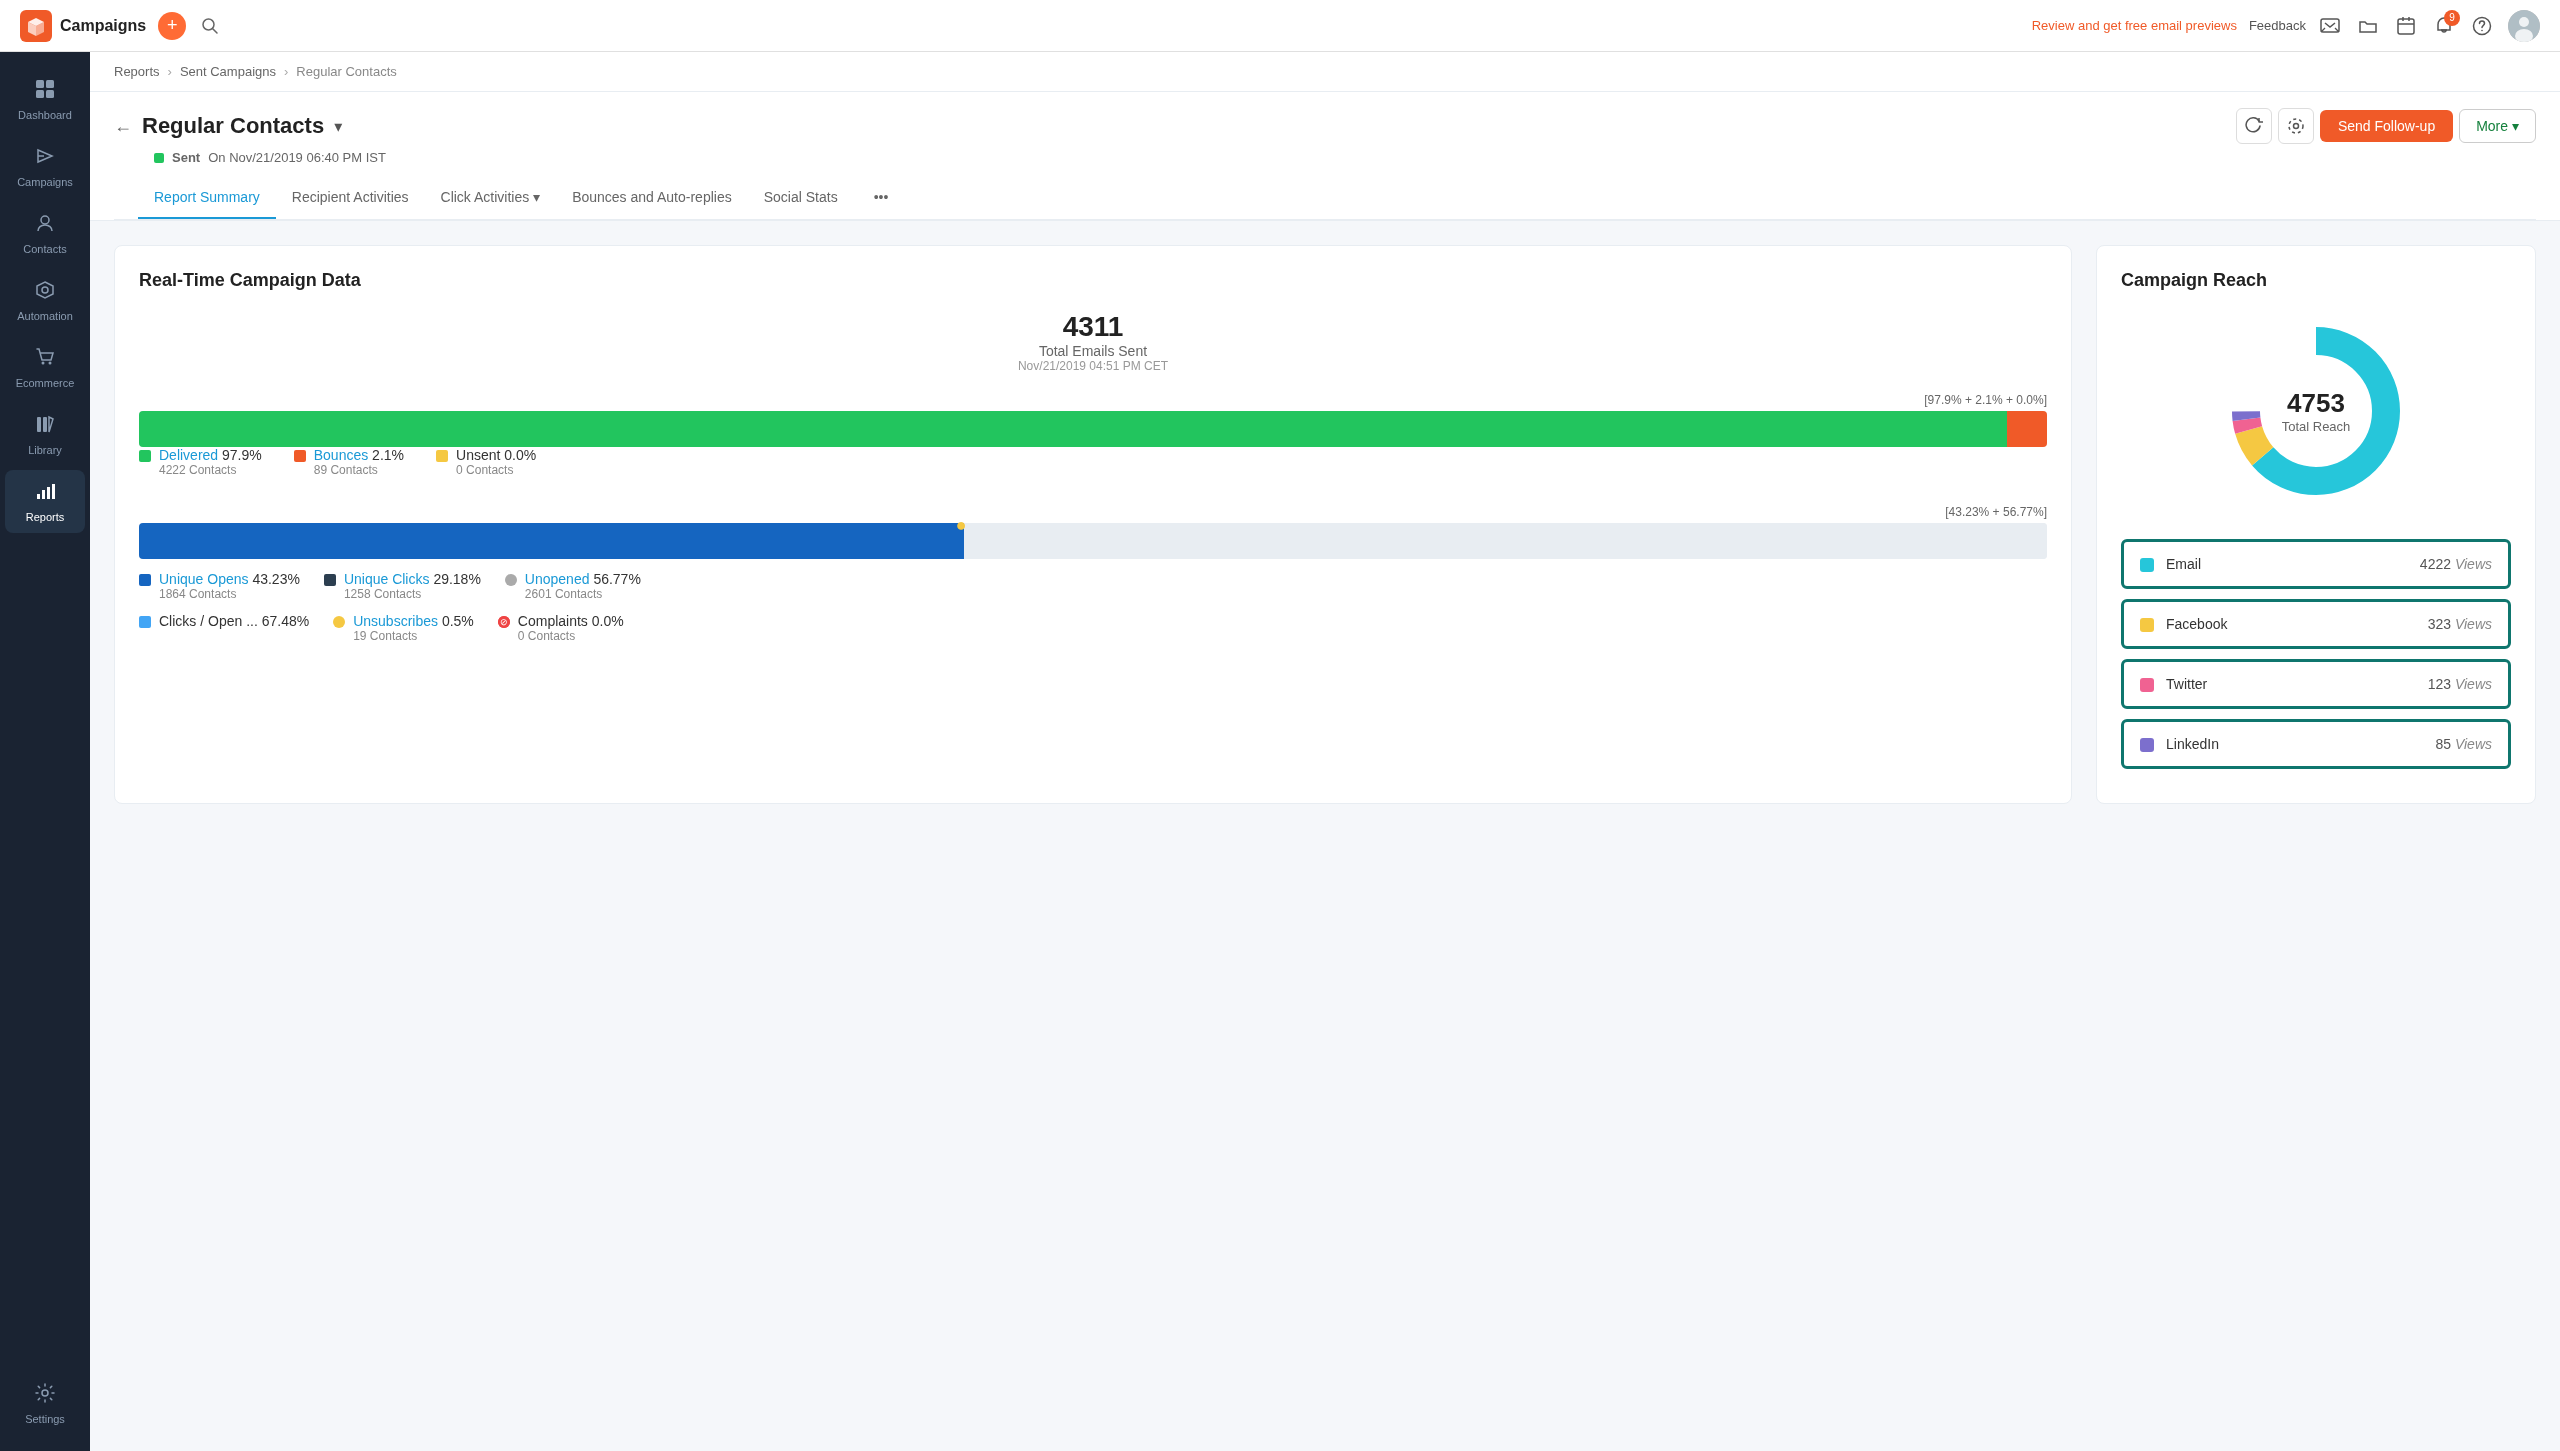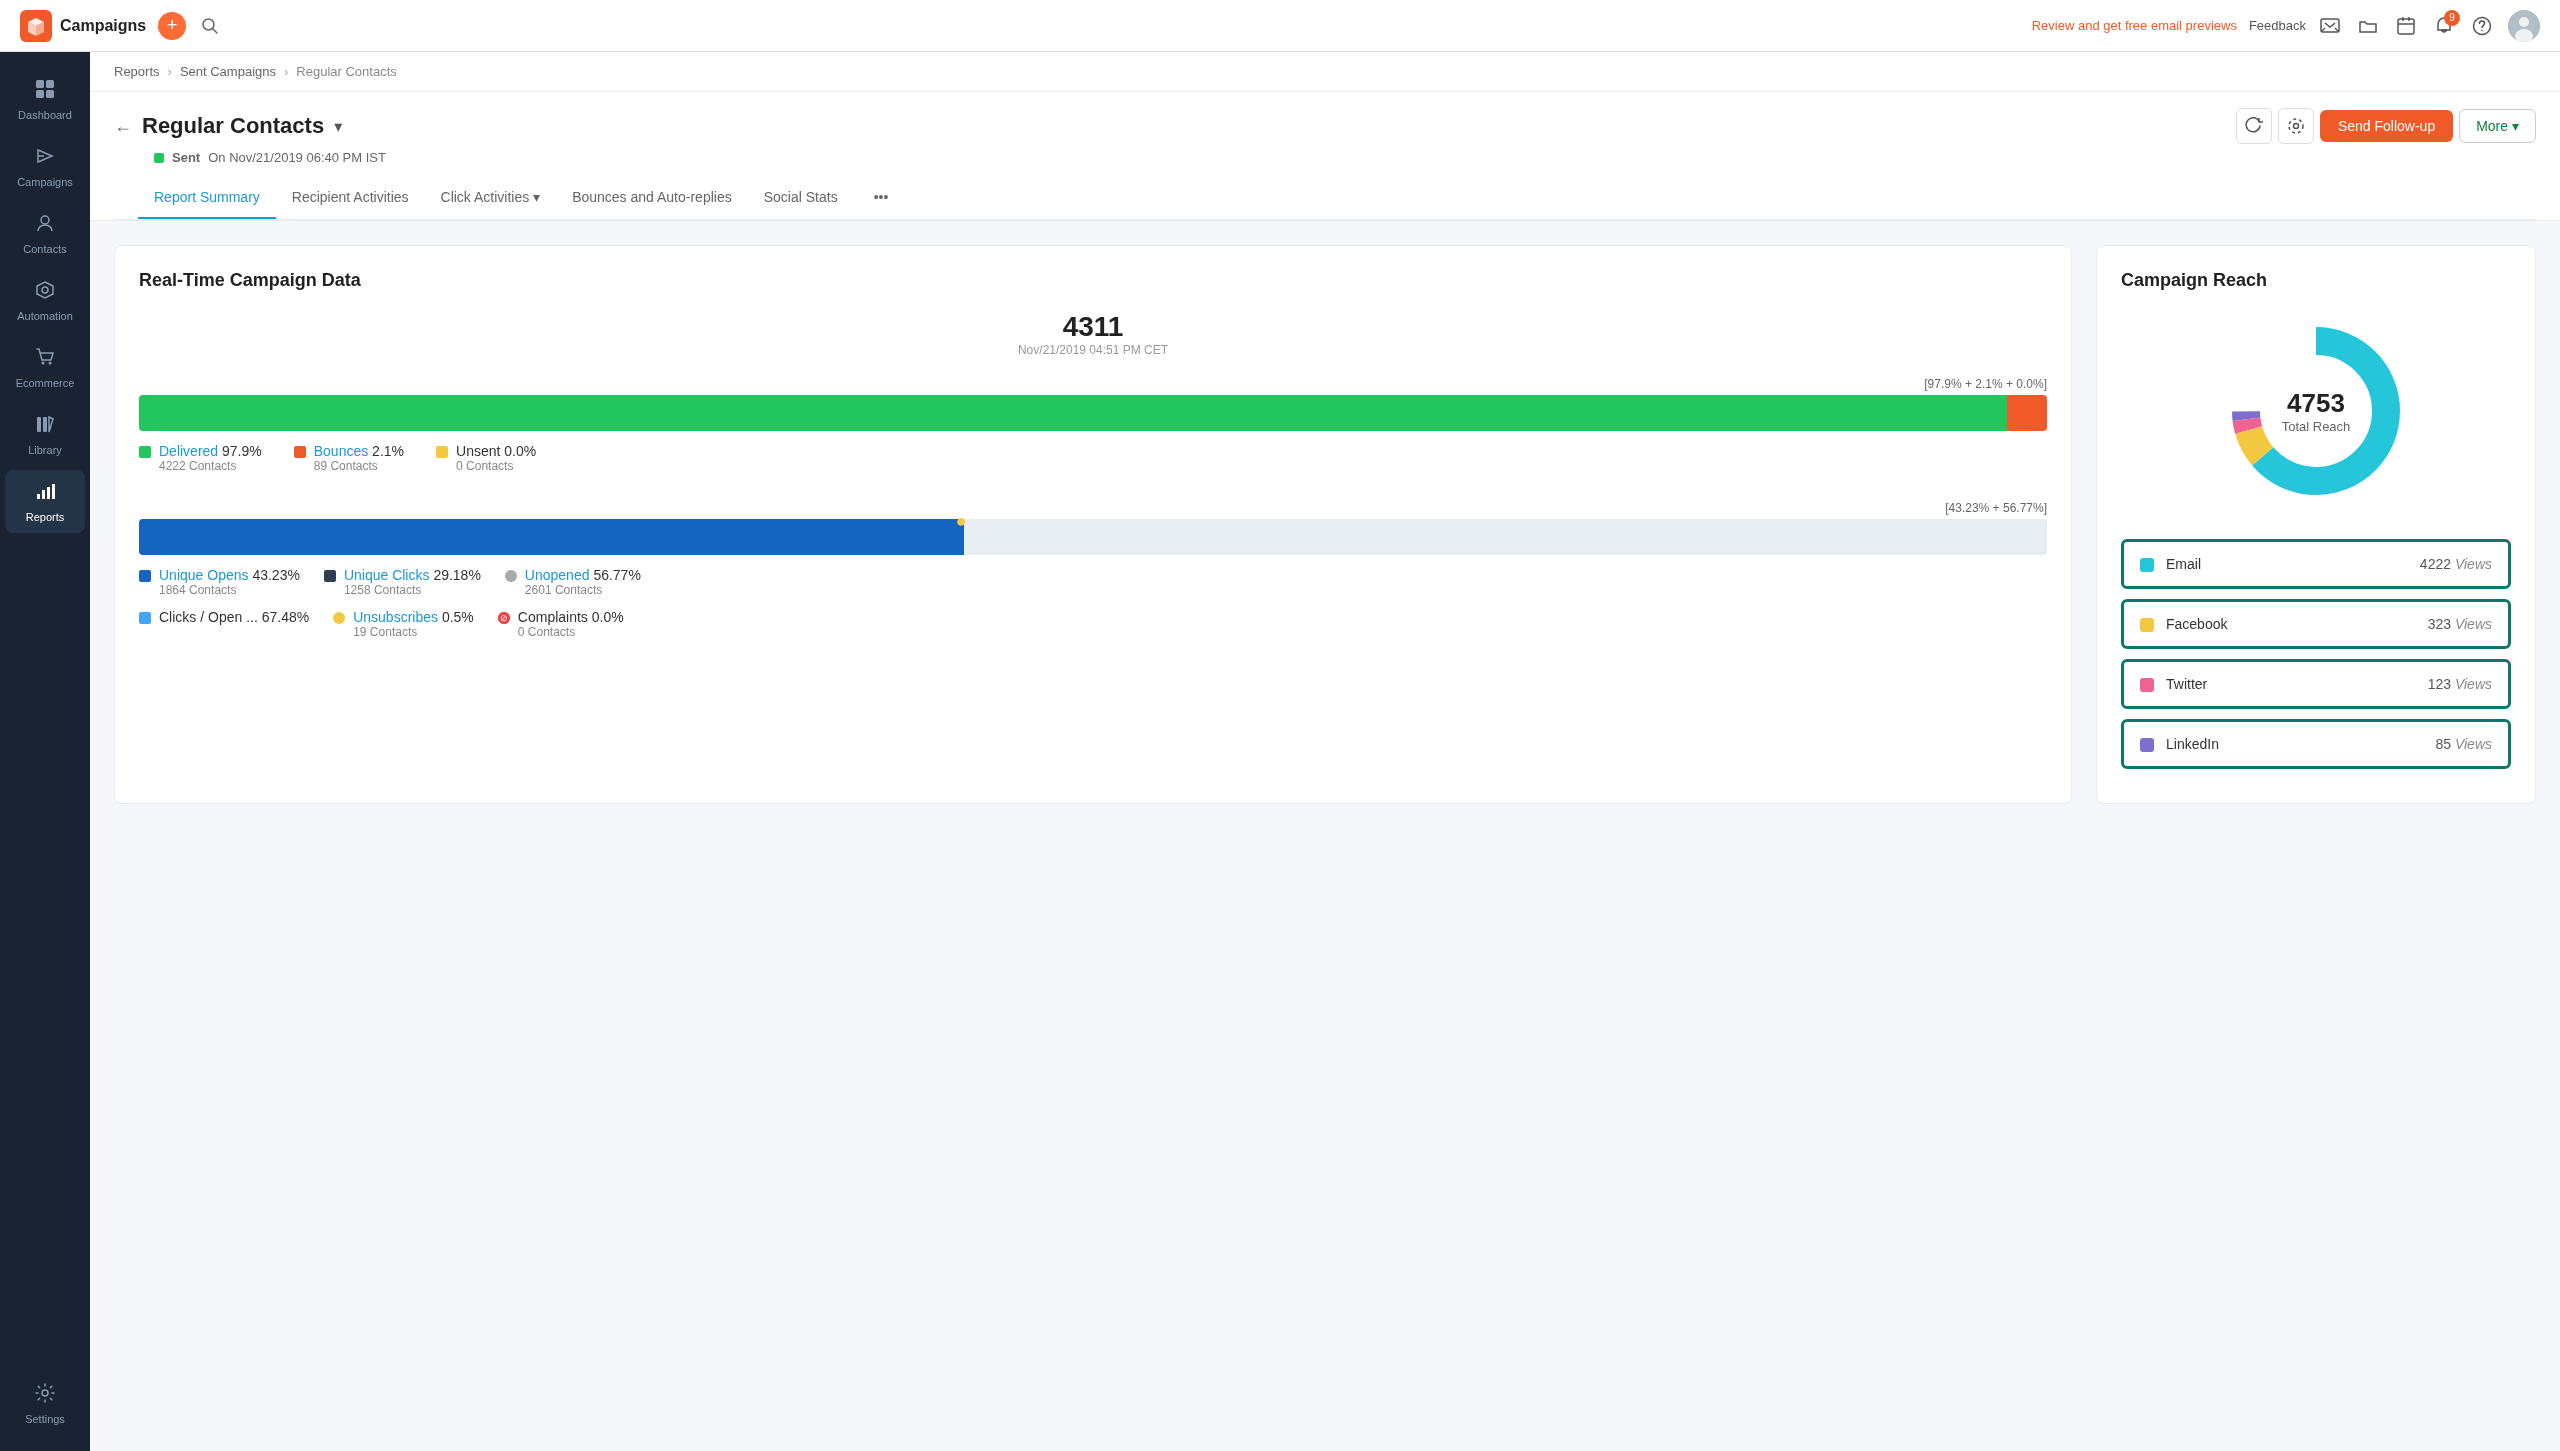--- a/index.html
+++ b/index.html
@@ -104,21 +104,21 @@
     .total-emails-num { font-size: 28px; font-weight: 600; color: #222; }
     .total-emails-label { font-size: 14px; color: #666; }
     .total-emails-date { font-size: 12px; color: #999; }
 
     
     .progress-section { margin-bottom: 28px; }
     .progress-label { text-align: right; font-size: 12px; color: #666; margin-bottom: 4px; }
     .progress-bar-container { height: 36px; background: #e8edf2; border-radius: 4px; overflow: hidden; display: flex; }
     .progress-bar-green { height: 100%; background: #22c55e; }
     .progress-bar-red { height: 100%; background: #f05a28; }
-    .progress-stats { display: flex; gap: 32px; margin-top: 12px; flex-wrap: wrap; }
+    .progress-stats { display: flex; gap: 32px; flex-wrap: wrap; }
     .stat-item { display: flex; align-items: flex-start; gap: 8px; }
     .stat-dot { width: 12px; height: 12px; border-radius: 2px; margin-top: 3px; flex-shrink: 0; }
     .stat-dot-green { background: #22c55e; }
     .stat-dot-orange { background: #f05a28; border-radius: 2px; }
     .stat-dot-yellow { background: #f5c842; }
     .stat-link { color: #1a99d6; cursor: pointer; font-weight: 500; }
     .stat-sub { font-size: 12px; color: #888; }
 
     
     .opens-bar-section { margin-bottom: 16px; }
@@ -364,20 +364,21 @@
       </div>
     </div>
 
     <div class="content-area">
 
       <div class="card card-left">
         <div class="card-title">Real-Time Campaign Data</div>
 
         <div class="total-emails-block">
           <div class="total-emails-num">4311</div>
+          <div class="total-emails-label">Total Emails Sent</div>
           <div class="total-emails-date">Nov/21/2019 04:51 PM CET</div>
         </div>
 
         <div class="progress-section">
           <div class="progress-label">[97.9% + 2.1% + 0.0%]</div>
           <div class="progress-bar-container">
             <div class="progress-bar-green" style="width: 97.9%;"></div>
             <div class="progress-bar-red" style="width: 2.1%;"></div>
           </div>
           <div class="progress-stats">

